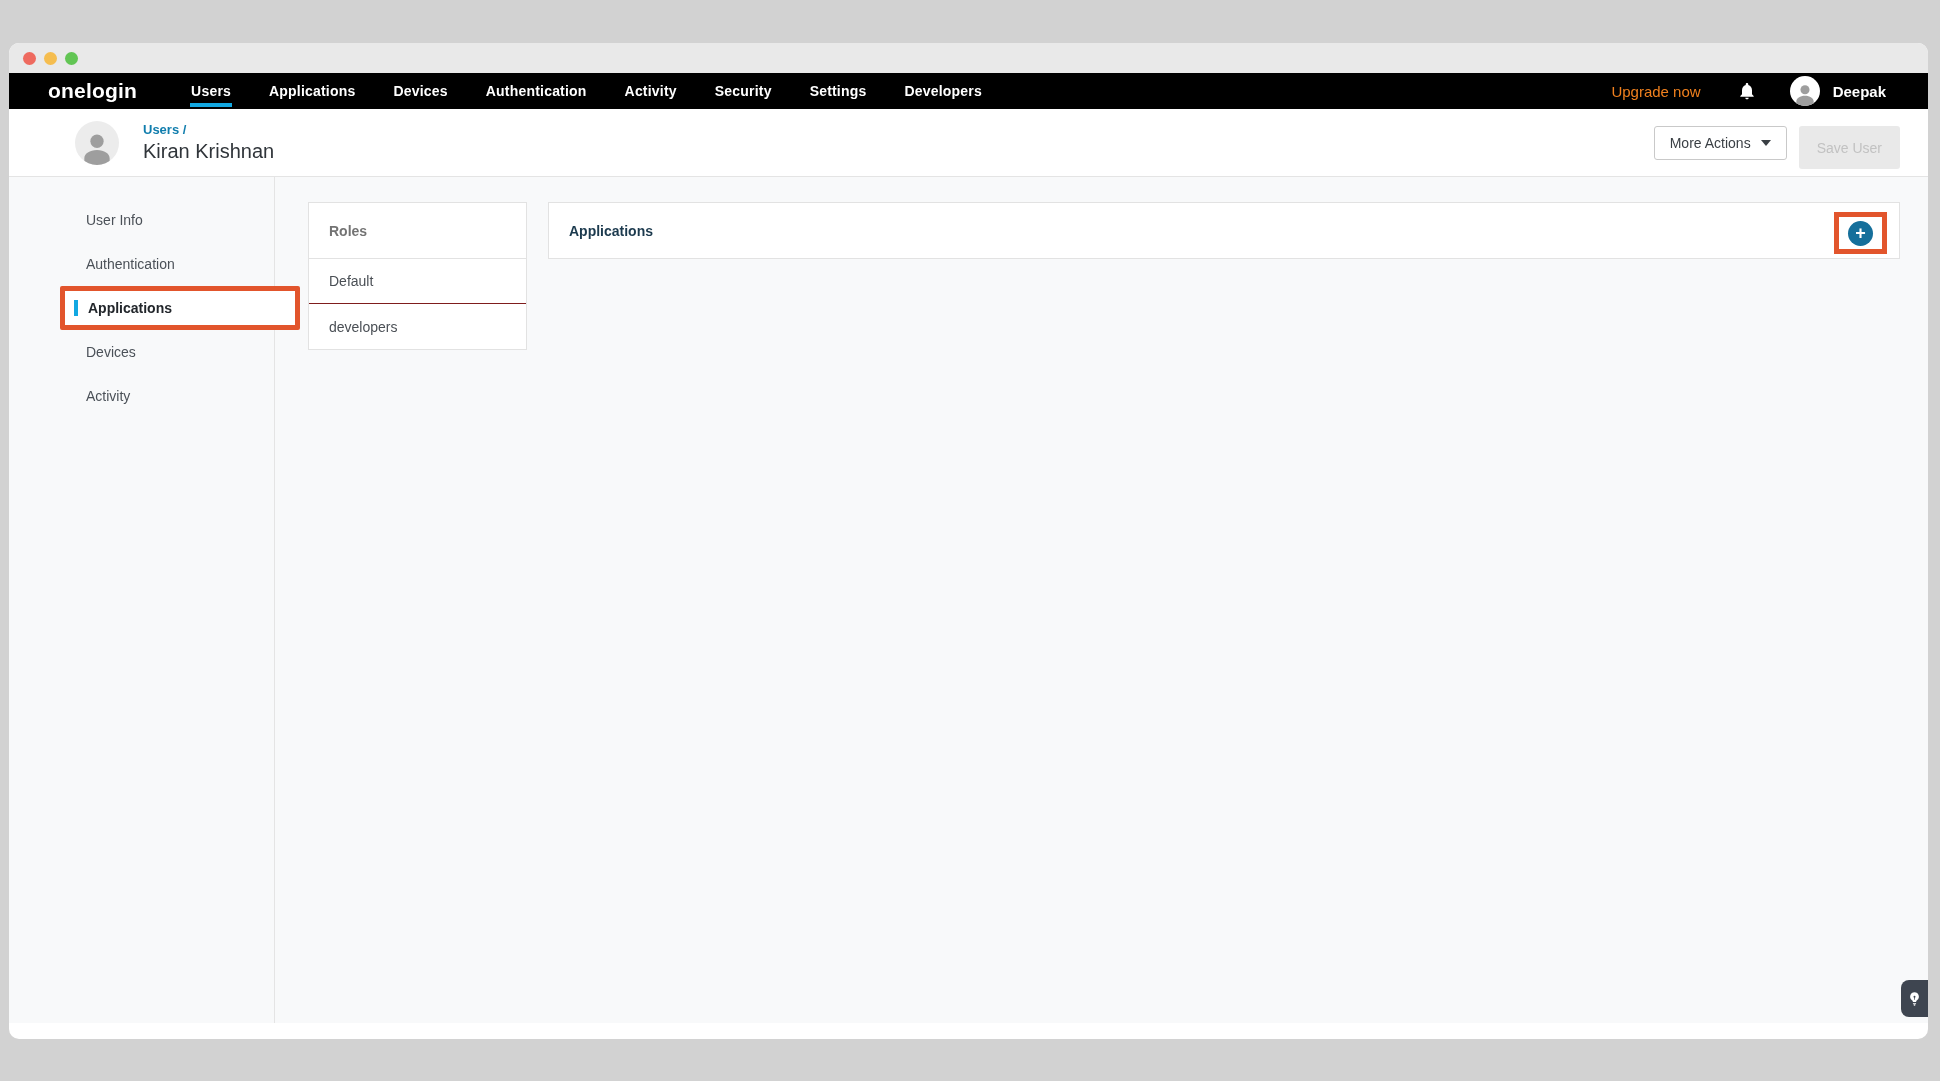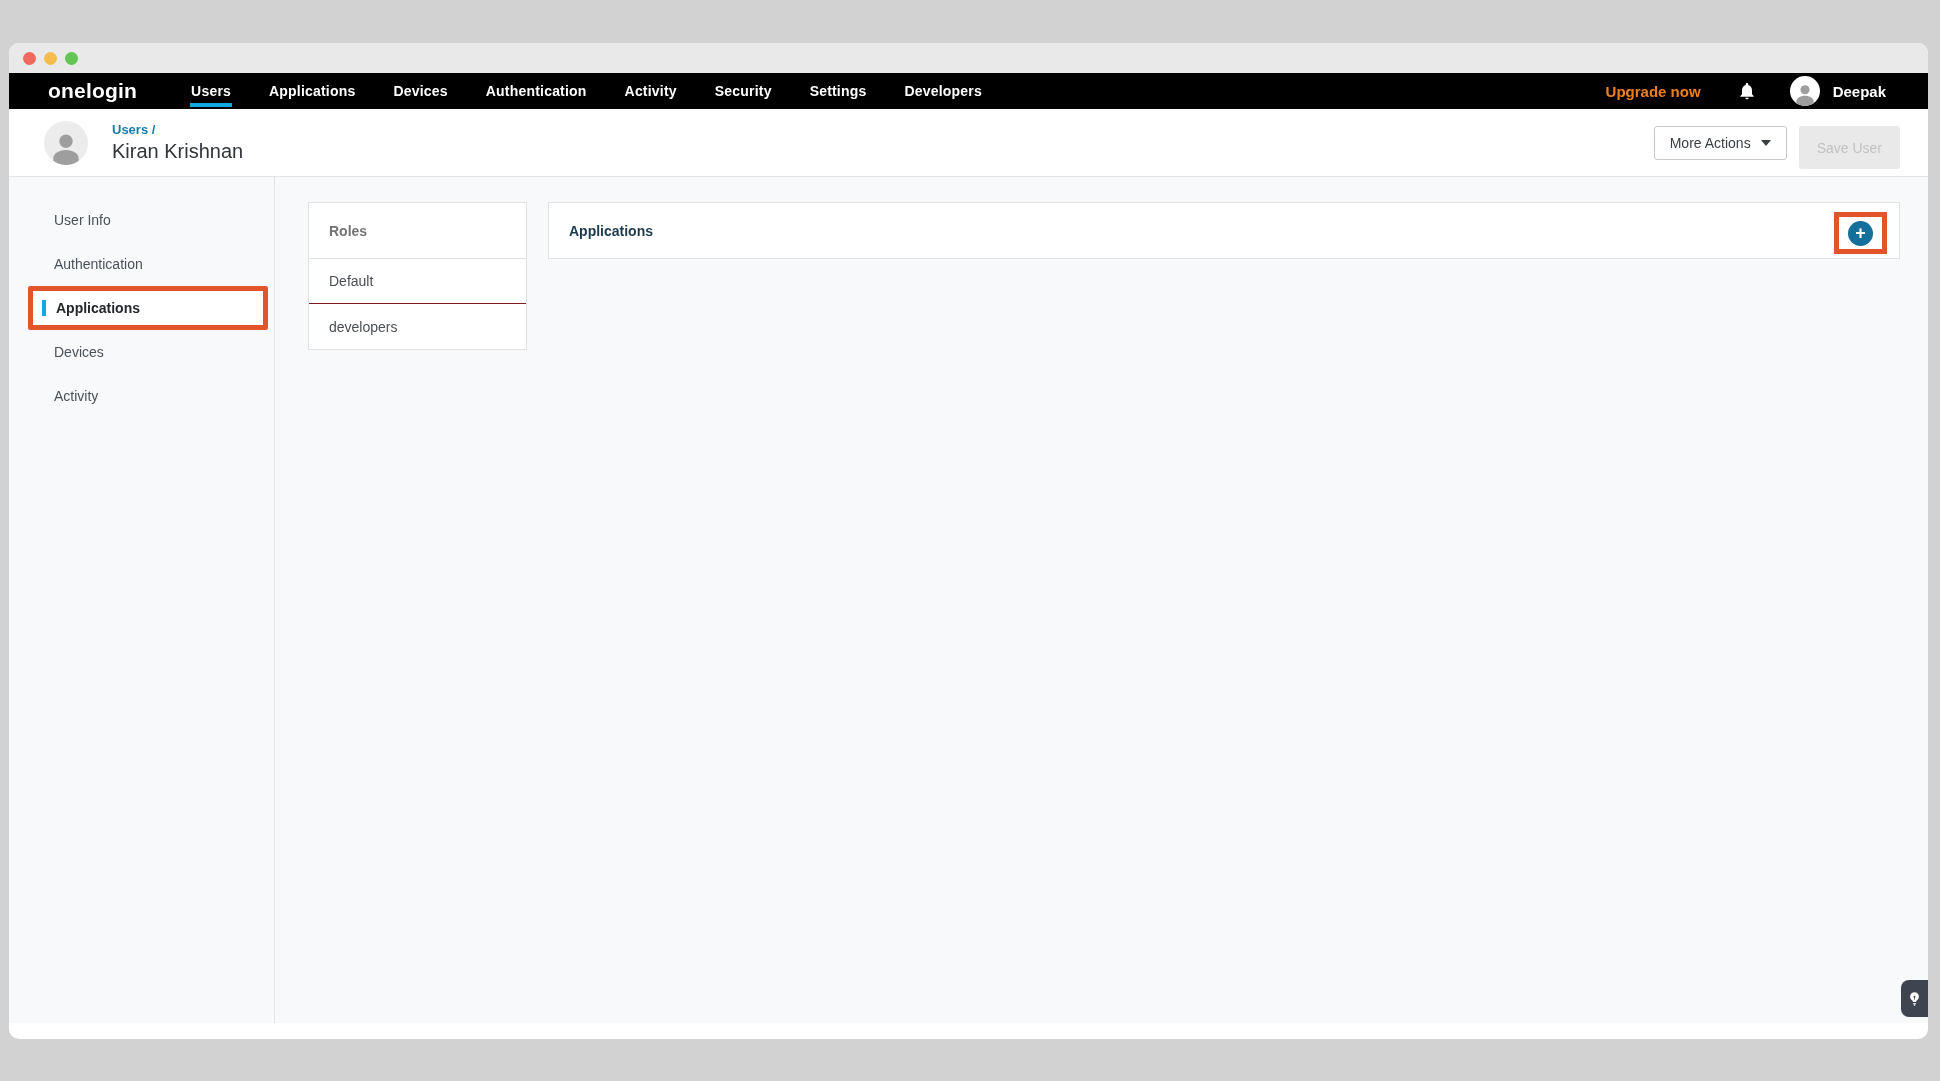--- a/index.html
+++ b/index.html
@@ -36,31 +36,31 @@
   .nav-item {
     color:#fff; font-size:14px; font-weight:600; letter-spacing:0.2px;
     display:flex; align-items:center; position:relative; cursor:pointer;
     text-decoration:none;
   }
   .nav-item.active::after {
     content:""; position:absolute; left:-1px; right:-1px; bottom:2px; height:4px;
     background:#12a8e2;
   }
   .nav-right { margin-left:auto; margin-right:42px; display:flex; align-items:center; }
-  .upgrade { color:#f0801e; font-size:15px; font-weight:700; margin-right:36px; cursor:pointer; text-decoration:none; }
+  .upgrade { color:#f0801e; font-size:15px; font-weight:400; margin-right:36px; cursor:pointer; text-decoration:none; }
   .bell { width:20px; height:22px; margin-right:33px; cursor:pointer; display:flex; align-items:center; }
   .nav-avatar {
     width:30px; height:30px; border-radius:50%; background:#fff; overflow:hidden;
     margin-right:13px; cursor:pointer; display:flex; align-items:flex-end; justify-content:center;
   }
   .nav-username { color:#fff; font-size:15px; font-weight:700; cursor:pointer; }
   
   .pageheader {
     height:68px; background:#fff; border-bottom:1px solid #e4e4e4;
-    display:flex; align-items:center; position:relative;
+    display:flex; align-items:center; position:relative;padding-left:31px;
   }
   .head-avatar {
     width:44px; height:44px; border-radius:50%; background:#ececec; overflow:hidden;
     margin-left:35px; display:flex; align-items:flex-end; justify-content:center;
   }
   .head-text { margin-left:24px; display:flex; flex-direction:column; }
   .breadcrumb { color:#107dad; font-size:13px; font-weight:600; cursor:pointer; text-decoration:none; }
   .page-title { color:#30353a; font-size:20px; margin-top:3px; }
   .head-buttons { position:absolute; right:28px; top:17px; display:flex; gap:12px; }
   .btn-more {
@@ -70,21 +70,21 @@
   }
   .caret { width:0; height:0; border-left:5px solid transparent; border-right:5px solid transparent; border-top:6px solid #3a3f44; display:inline-block; }
   .btn-save {
     height:43px; padding:0 18px; background:#e9e9e9; border:none; border-radius:3px;
     font-size:14px; color:#c2c2c2; display:flex; align-items:center; font-family:inherit;
   }
   
   .content { position:relative; height:846px; background:#f8f9fa; }
   .sidebar {
     position:absolute; left:0; top:0; width:266px; height:100%;
-    border-right:1px solid #e4e4e4; padding-top:21px;
+    border-right:1px solid #e4e4e4; padding-top:21px;padding-left:32px;
   }
   .side-item {
     height:44px; display:flex; align-items:center; padding-left:45px;
     font-size:14px; color:#4b5158; cursor:pointer;
   }
   .side-item-active-row { height:44px; position:relative; }
   .annotation-box {
     position:absolute; left:19px; top:0; width:240px; height:44px;
     border:5px solid #e2552c; border-radius:2px; background:#fff;
     display:flex; align-items:center; cursor:pointer;

